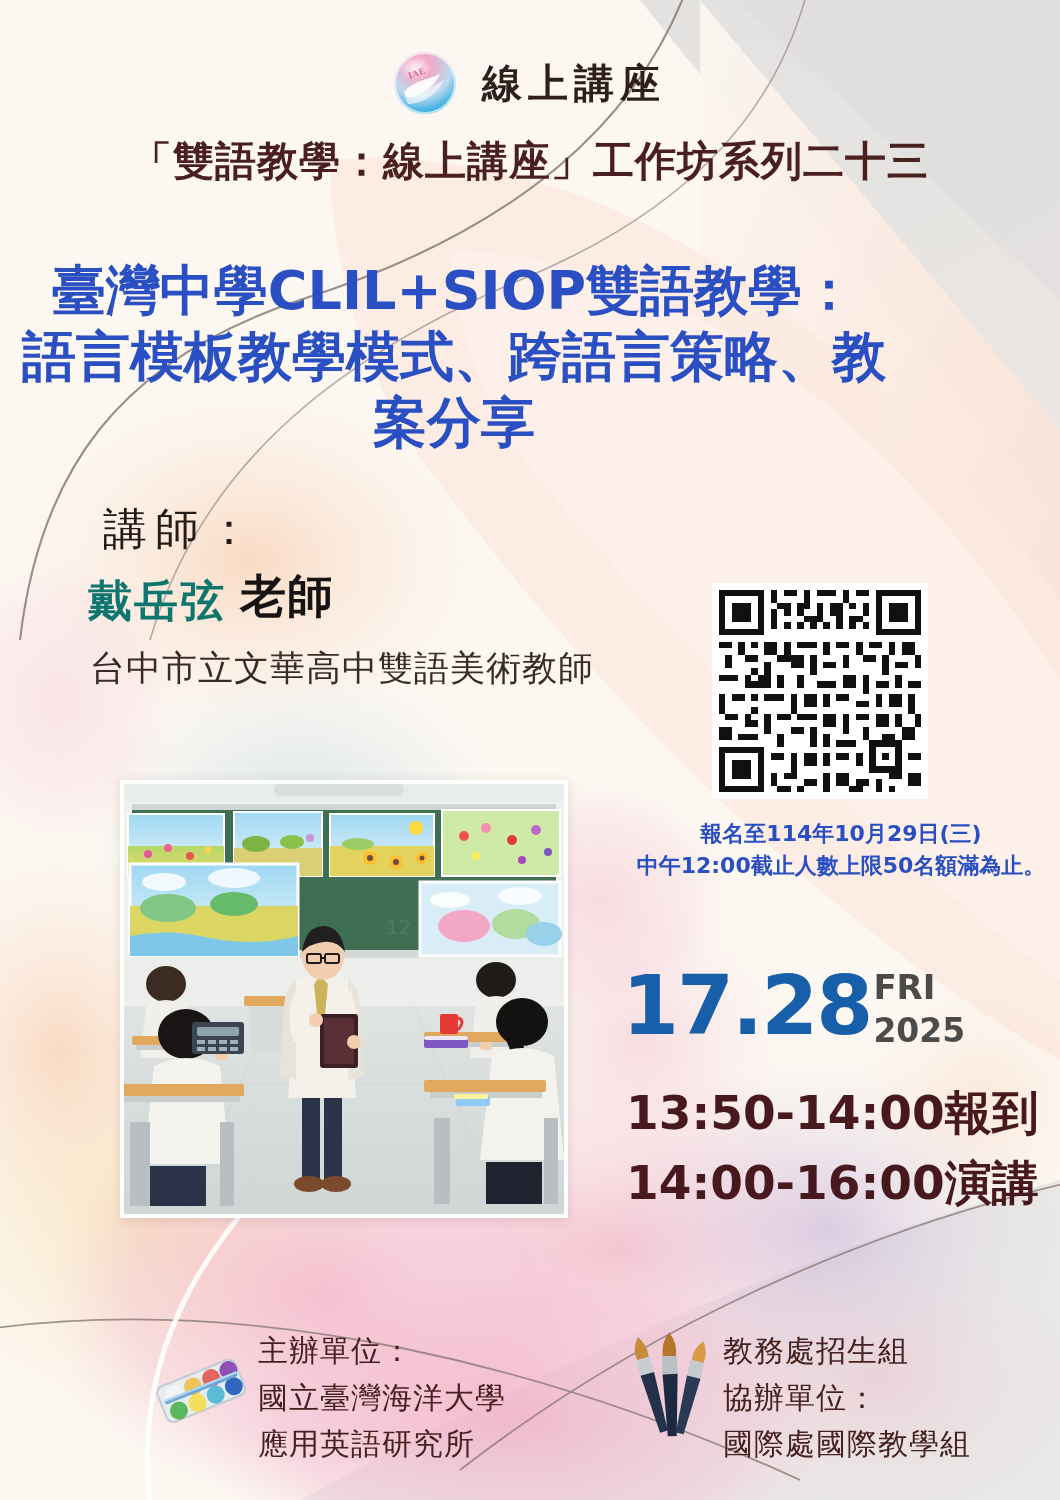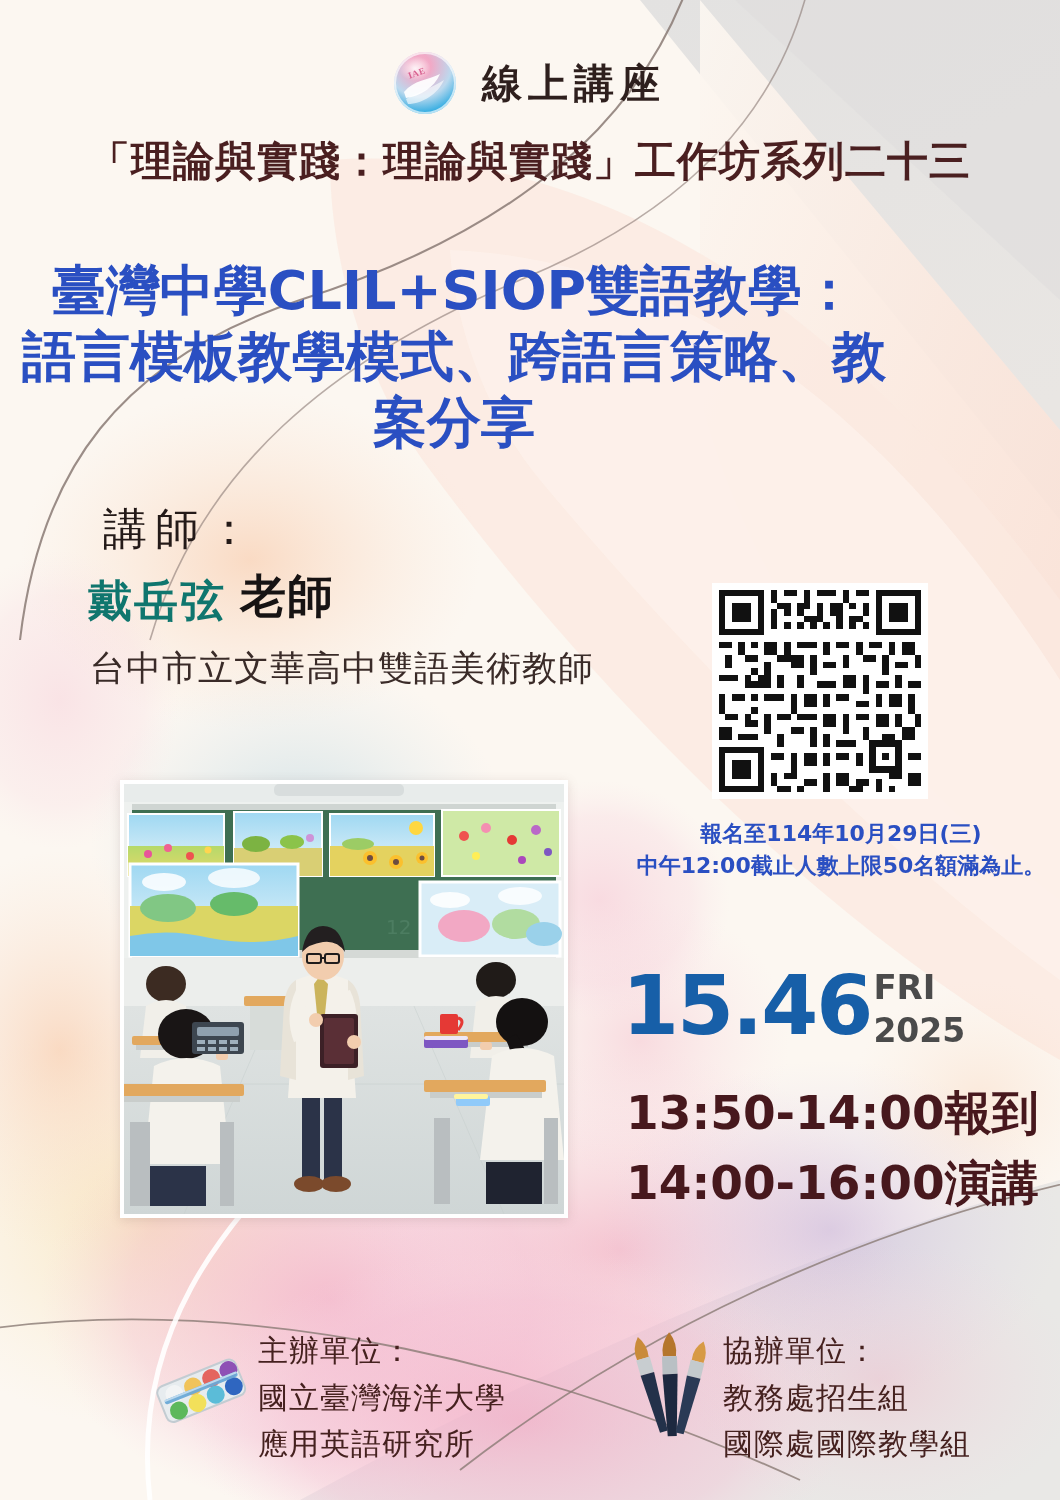--- a/index.html
+++ b/index.html
@@ -228,21 +228,21 @@
       <div class="glow"></div>
       <svg viewBox="0 0 62 62">
         <path d="M10 40 C 20 28, 34 28, 46 22 C 40 36, 26 44, 12 46 Z" fill="#ffffff" opacity=".92"></path>
         <path d="M12 47 C 24 40, 38 36, 50 28 C 44 42, 28 52, 14 52 Z" fill="#ffffff" opacity=".6"></path>
       </svg>
       <div class="iae">IAE</div>
     </div>
     <div class="online-label">線上講座</div>
   </div>
 
-  <div class="series-title">「理論與實踐：理論與實踐」工作坊系列二十三</div>
+  <div class="series-title">「雙語教學：線上講座」工作坊系列二十三</div>
 
   <div class="main-title">
     <span class="l1">臺灣中學CLIL+SIOP雙語教學：</span>
     <span class="l2">語言模板教學模式、跨語言策略、教案分享</span>
   </div>
 
   <div class="speaker-label">講師：</div>
   <div class="speaker-name-row">
     <span class="speaker-name">戴岳弦</span>
     <span class="speaker-suffix">老師</span>
@@ -582,21 +582,21 @@
       </g>
     </svg>
   </div>
 
   <div class="deadline">
     <span class="d1">報名至114年10月29日(三)</span>
     <span class="d2">中午12:00截止人數上限50名額滿為止。</span>
   </div>
 
   <div class="date-row">
-    <span class="date-big">15.46</span>
+    <span class="date-big">17.28</span>
     <span class="date-side">
       <span class="date-dow">FRI</span>
       <span class="date-year">2025</span>
     </span>
   </div>
 
   <div class="sched s1">13:50-14:00報到</div>
   <div class="sched s2">14:00-16:00演講</div>
 
   <svg class="palette-icon" viewBox="0 0 98 82">
@@ -635,18 +635,18 @@
     </g>
   </svg>
 
   <div class="footer-block footer-left">
     <span>主辦單位：</span>
     <span>國立臺灣海洋大學</span>
     <span>應用英語研究所</span>
   </div>
 
   <div class="footer-block footer-right">
+    <span>教務處招生組</span>
     <span>協辦單位：</span>
-    <span>教務處招生組</span>
     <span>國際處國際教學組</span>
   </div>
 
 </div>
 
 </body></html>

